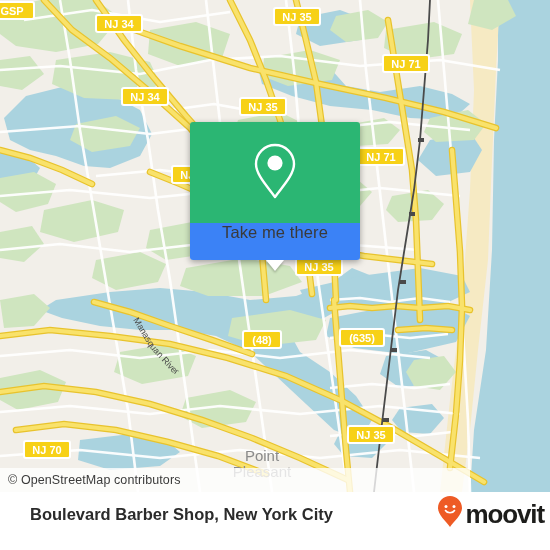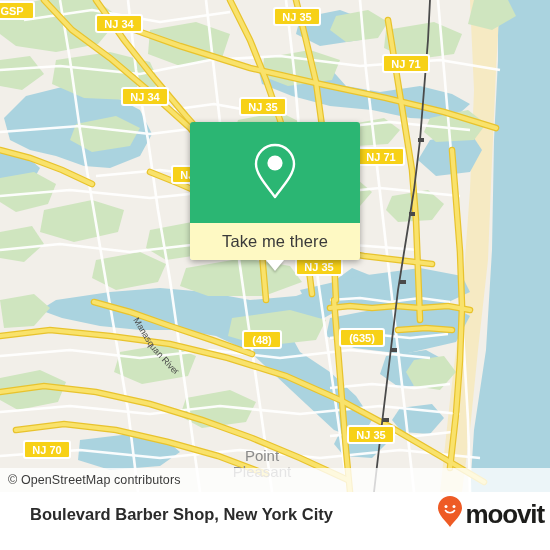--- a/index.html
+++ b/index.html
@@ -9,21 +9,21 @@
     background:#ffffff;
   }
   #screen{position:relative;width:550px;height:550px;overflow:hidden;background:#fff;}
 
   
   #map{position:absolute;left:0;top:0;width:550px;height:492px;overflow:hidden;background:#f2efe9;}
   #map svg{position:absolute;left:0;top:0;}
 
   
   #attrib{
-    position:absolute;left:0;top:468px;width:550px;height:24px;
+    position:absolute;left:0;top:468px;width:470px;height:24px;
     background:rgba(255,255,255,.78);
     display:flex;align-items:center;
     font-size:12.5px;color:#3b3b3b;
     padding-left:8px;box-sizing:border-box;
     letter-spacing:.1px;
   }
 
   
   #card{
     position:absolute;left:190px;top:122px;width:170px;
@@ -31,22 +31,22 @@
     box-shadow:0 2px 6px rgba(0,0,0,.35);
     overflow:visible;
     z-index:40;
   }
   #card-top{
     background:#2bb673;
     height:101px;border-radius:3px 3px 0 0;
     display:flex;align-items:center;justify-content:center;
   }
   #card-bottom{
-    background:#fef9c3;height:37px;border-radius:0 0 3px 3px;
-    display:flex;align-items:center;justify-content:center;
+    background:#3b82f6;height:37px;border-radius:0 0 3px 3px;
+    display:flex;justify-content:center;
     position:relative;
   }
   #card-label{font-size:16.5px;color:#3a3a3a;letter-spacing:.1px;}
   #card-tail{
     position:absolute;left:50%;margin-left:-9px;top:37px;
     width:0;height:0;
     border-left:9px solid transparent;
     border-right:9px solid transparent;
     border-top:11px solid #ffffff;
     filter:drop-shadow(0 2px 1px rgba(0,0,0,.22));

